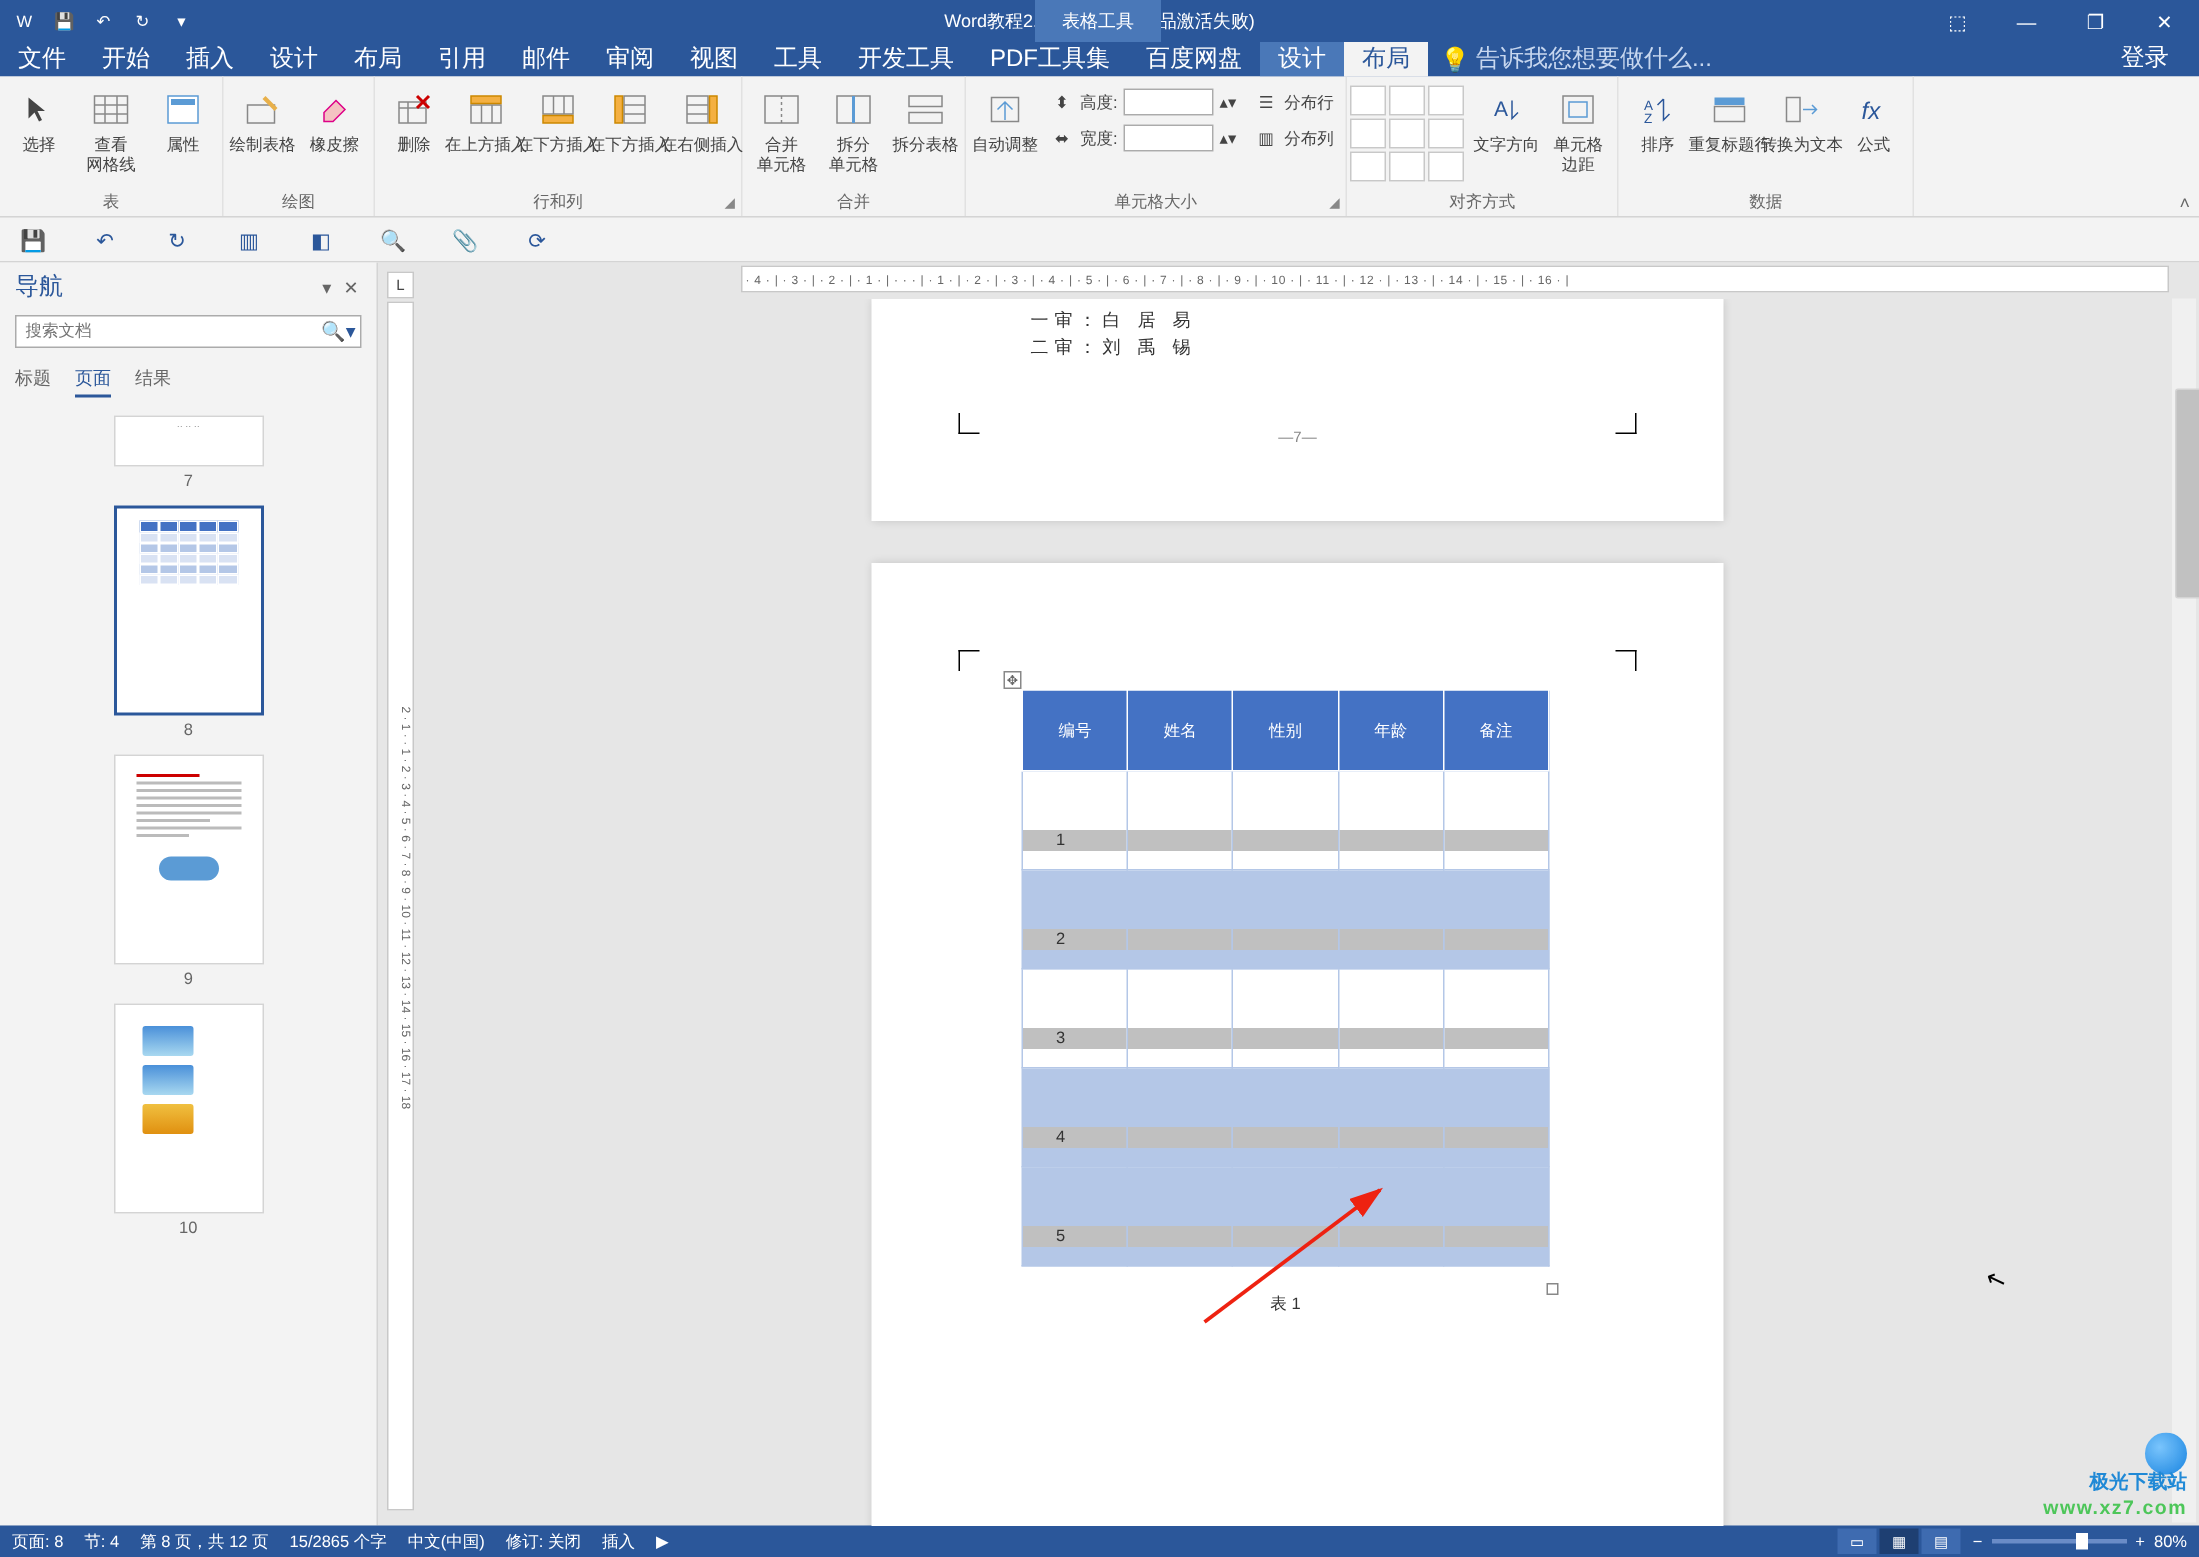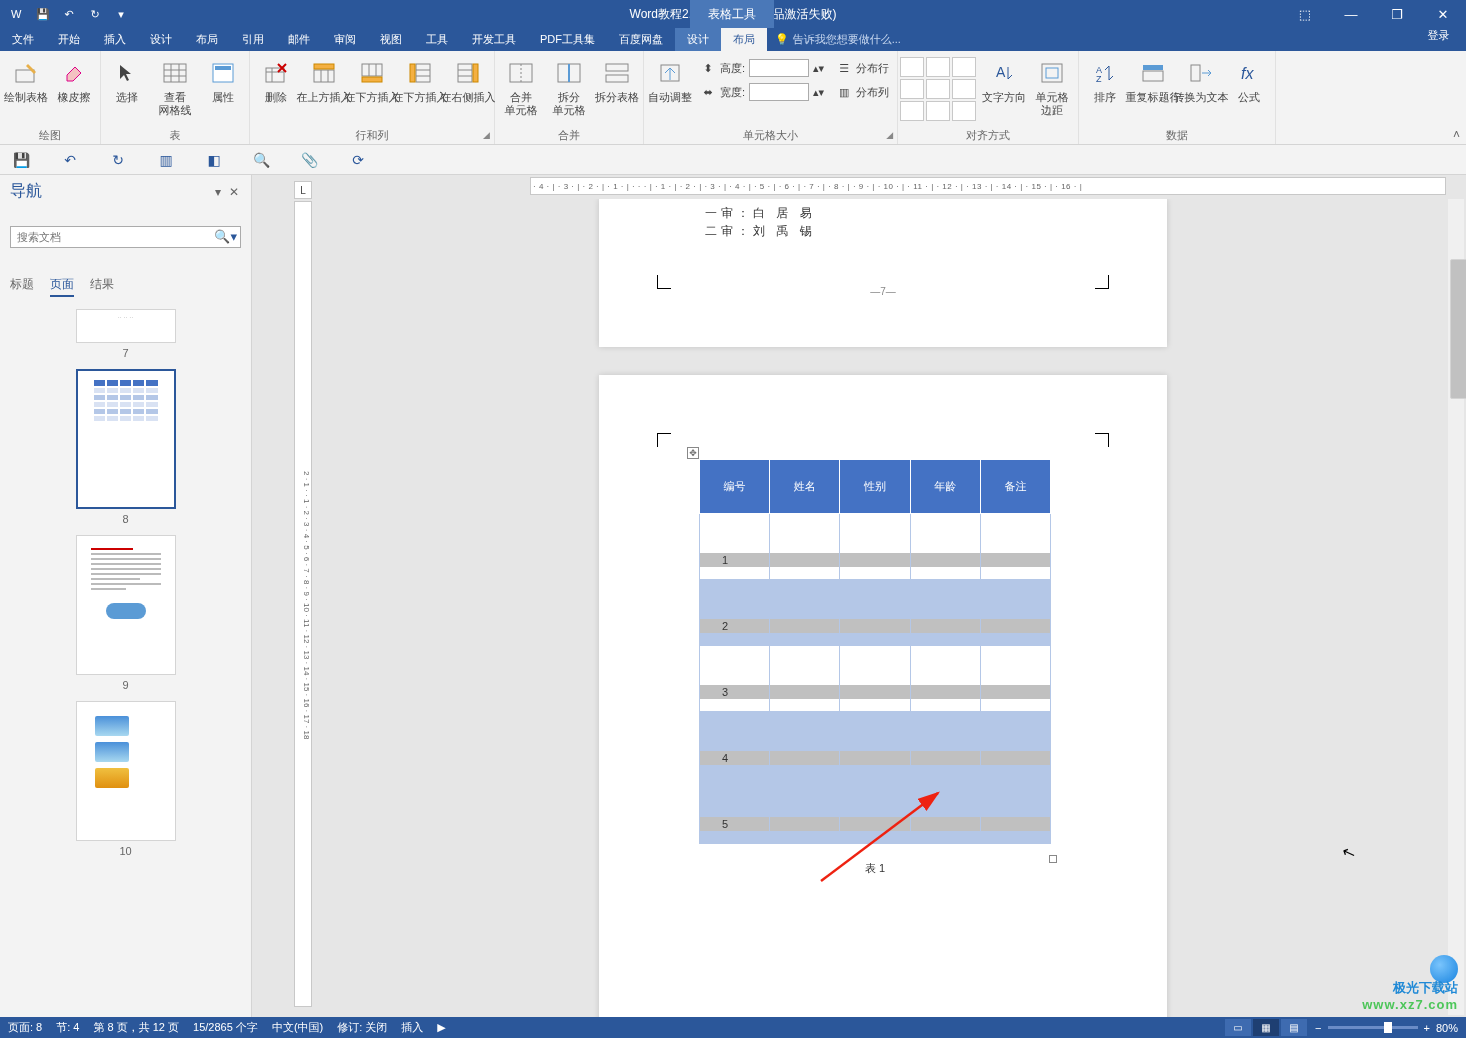--- a/index.html
+++ b/index.html
@@ -8,21 +8,21 @@
   
   .titlebar { background: #2b579a; height: 28px; display: flex; align-items: center; color: #fff; position: relative; }
   .titlebar .quick { display: flex; gap: 4px; padding-left: 6px; }
   .titlebar .qbtn { width: 22px; height: 22px; display:flex;align-items:center;justify-content:center;color:#fff;font-size:11px;}
   .titlebar .title { position:absolute; left:50%; transform:translateX(-50%); font-size:12px; color:#fff; white-space:nowrap;}
   .titlebar .context-tab { position:absolute; left:690px; top:0; height:28px; padding:0 18px; background:#4a78b8; color:#fff; font-size:12px; display:flex;align-items:center;}
   .titlebar .winctrl { position:absolute; right:0; display:flex; }
   .titlebar .winctrl div { width:46px; height:28px; display:flex;align-items:center;justify-content:center;color:#fff;font-size:13px;}
 
   
-  .tabs { background:#2b579a; height:23px; display:flex; align-items:stretch; color:#fff; font-size:11px; position:relative;}
+  .tabs { background:#2b579a; height:23px; display:flex; align-items:stretch; color:#fff; font-size:16px; position:relative;}
   .tabs .tab { padding:0 12px; display:flex; align-items:center; cursor:pointer;}
   .tabs .tab.active { background:#f3f3f3; color:#2b579a; }
   .tabs .tab.file { color:#fff;}
   .tabs .tellme { margin-left:8px; color:#c7d7ef; display:flex;align-items:center;gap:4px;}
   .tabs .right { position:absolute; right:8px; display:flex; gap:8px; align-items:center;flex-direction:column;}
   .tabs .right span { color:#fff;}
 
   
   .ribbon { background:#f3f3f3; height:94px; border-bottom:1px solid #d4d4d4; display:flex; position:relative;}
   .rgroup { border-right:1px solid #e1e1e1; display:flex; flex-direction:column; align-items:center; padding:2px 2px 0 2px;}
@@ -39,28 +39,28 @@
   .mini-grid { display:flex; flex-direction:column; padding-top:4px; gap:2px; margin-right:4px;}
   .mini-grid .mrow { display:flex; gap:2px;}
   .mini-grid .mbtn { width:24px; height:20px; border:1px solid #c8c8c8; background:#fff;}
   .ribbon .collapse { position:absolute; right:6px; bottom:2px; color:#666; font-size:12px;}
 
   
   .qat2 { background:#f3f3f3; height:30px; border-bottom:1px solid #d4d4d4; display:flex; align-items:center; padding-left:12px; gap:28px;}
   .qat2 .qi { width:20px; height:20px; display:flex;align-items:center;justify-content:center;color:#2b579a;font-size:14px;}
 
   
-  .main { position:absolute; top:175px; bottom:21px; left:0; right:0; display:flex;gap:36px;}
+  .main { position:absolute; top:175px; bottom:21px; left:0; right:0; display:flex;}
   
   
   .navpane { width:252px; background:#f3f3f3; border-right:1px solid #d4d4d4; display:flex; flex-direction:column;}
   .navpane .hdr { display:flex; align-items:center; padding:6px 8px 2px 10px;}
   .navpane .hdr h2 { font-size:16px; font-weight:normal; color:#2b579a; flex:1;}
   .navpane .hdr .x { color:#666; font-size:12px; padding:0 4px;}
-  .navpane .search { margin:22px 10px; position:relative;}
+  .navpane .search { margin:6px 10px; position:relative;}
   .navpane .search input { width:100%; height:22px; border:1px solid #ababab; padding:0 24px 0 6px; font-size:11px;}
   .navpane .search .mag { position:absolute; right:4px; top:3px; color:#2b579a; font-size:13px;}
   .navpane .navtabs { display:flex; padding:6px 10px 2px; gap:16px; font-size:12px;text-align:center;}
   .navpane .navtabs span { color:#666; cursor:pointer;}
   .navpane .navtabs span.on { color:#2b579a; border-bottom:2px solid #2b579a; padding-bottom:2px;}
   .navpane .thumbs { flex:1; overflow:auto; padding:0 10px 10px;}
   .thumb-wrap { display:flex; flex-direction:column; align-items:center; margin-top:10px;}
   .thumb { width:100px; height:140px; background:#fff; border:1px solid #d4d4d4; position:relative; padding:8px;}
   .thumb.sel { border:2px solid #2b579a;}
   .thumb.short { height:34px; padding:4px;}
@@ -192,43 +192,20 @@
     <span>👤 <span>共享</span></span>
   </div>
 </div>
 
 <div class="ribbon">
 
   <div class="rgroup">
     <div class="btns">
       <div class="bigbtn">
           <div class="icon">
-            <svg width="24" height="22">
-              <rect x="2" y="8" width="18" height="12" fill="none" stroke="#888"></rect>
-              <path d="M14 2 L22 10 L20 12 L12 4 Z" fill="#e8b04a"></path>
-            </svg>
-          </div>
-          <div class="txt">绘制表格</div>
-        </div>
-      <div class="bigbtn">
-          <div class="icon">
-            <svg width="22" height="20">
-              <path d="M4 12 L12 4 L18 10 L10 18 L4 18 Z" fill="#f4c2c2" stroke="#d08"></path>
-            </svg>
-          </div>
-          <div class="txt">橡皮擦</div>
-        </div>
-    </div>
-    <div class="label"><span>绘图</span></div>
-  </div>
-
-  <div class="rgroup">
-    <div class="btns">
-      <div class="bigbtn">
-          <div class="icon">
             <svg width="20" height="20">
               <path d="M3 2 L3 16 L7 12 L10 18 L12 17 L9 11 L14 11 Z" fill="#444"></path>
             </svg>
           </div>
           <div class="txt">选择</div>
         </div>
       <div class="bigbtn">
           <div class="icon">
             <svg width="24" height="20">
               <rect x="1" y="1" width="22" height="18" fill="none" stroke="#888"></rect>
@@ -245,20 +222,43 @@
           <div class="icon">
             <svg width="22" height="20">
               <rect x="1" y="1" width="20" height="18" fill="#fff" stroke="#5b9bd5"></rect>
               <rect x="3" y="3" width="16" height="4" fill="#5b9bd5"></rect>
             </svg>
           </div>
           <div class="txt">属性</div>
         </div>
     </div>
     <div class="label"><span>表</span></div>
+  </div>
+
+  <div class="rgroup">
+    <div class="btns">
+      <div class="bigbtn">
+          <div class="icon">
+            <svg width="24" height="22">
+              <rect x="2" y="8" width="18" height="12" fill="none" stroke="#888"></rect>
+              <path d="M14 2 L22 10 L20 12 L12 4 Z" fill="#e8b04a"></path>
+            </svg>
+          </div>
+          <div class="txt">绘制表格</div>
+        </div>
+      <div class="bigbtn">
+          <div class="icon">
+            <svg width="22" height="20">
+              <path d="M4 12 L12 4 L18 10 L10 18 L4 18 Z" fill="#f4c2c2" stroke="#d08"></path>
+            </svg>
+          </div>
+          <div class="txt">橡皮擦</div>
+        </div>
+    </div>
+    <div class="label"><span>绘图</span></div>
   </div>
 
   <div class="rgroup">
     <div class="btns">
       <div class="bigbtn">
           <div class="icon">
             <svg width="24" height="22">
               <rect x="2" y="6" width="18" height="14" fill="none" stroke="#888"></rect>
               <line x1="2" y1="10" x2="20" y2="10" stroke="#888"></line>
               <line x1="8" y1="6" x2="8" y2="20" stroke="#888"></line>

